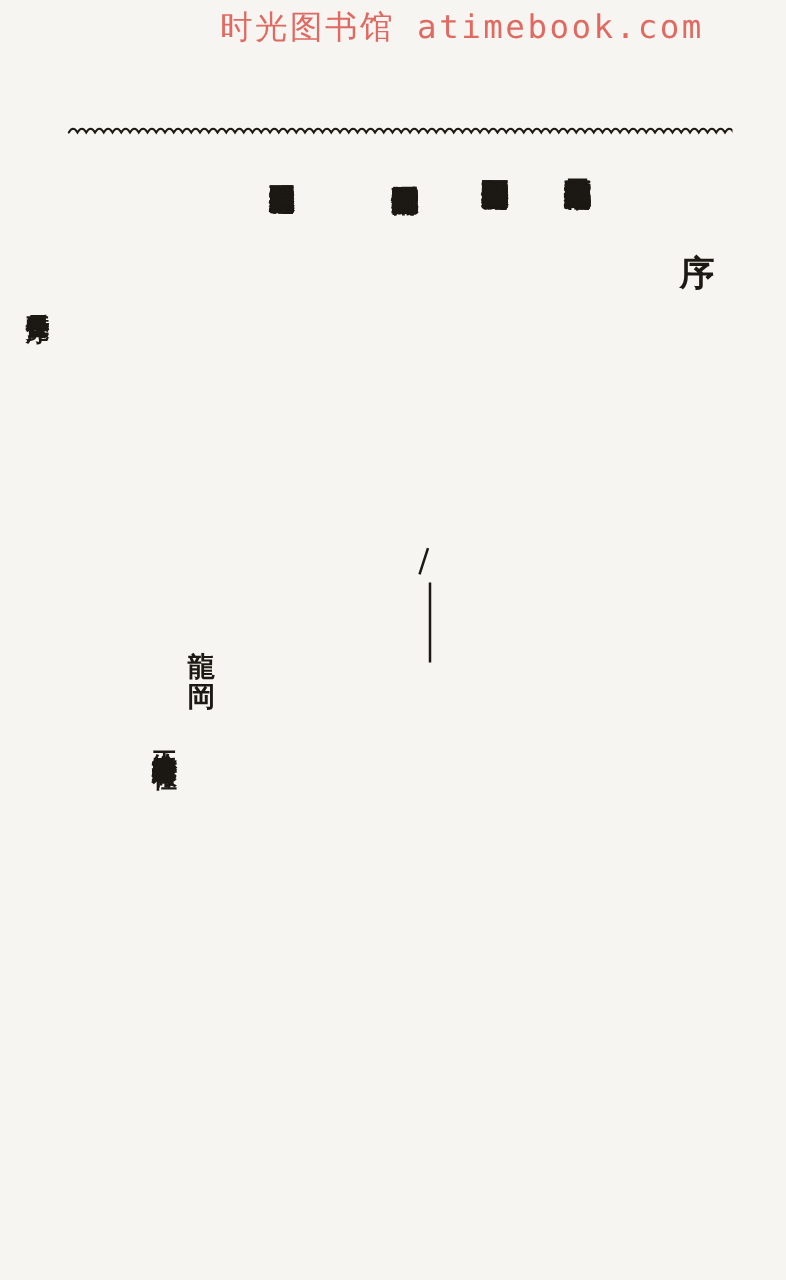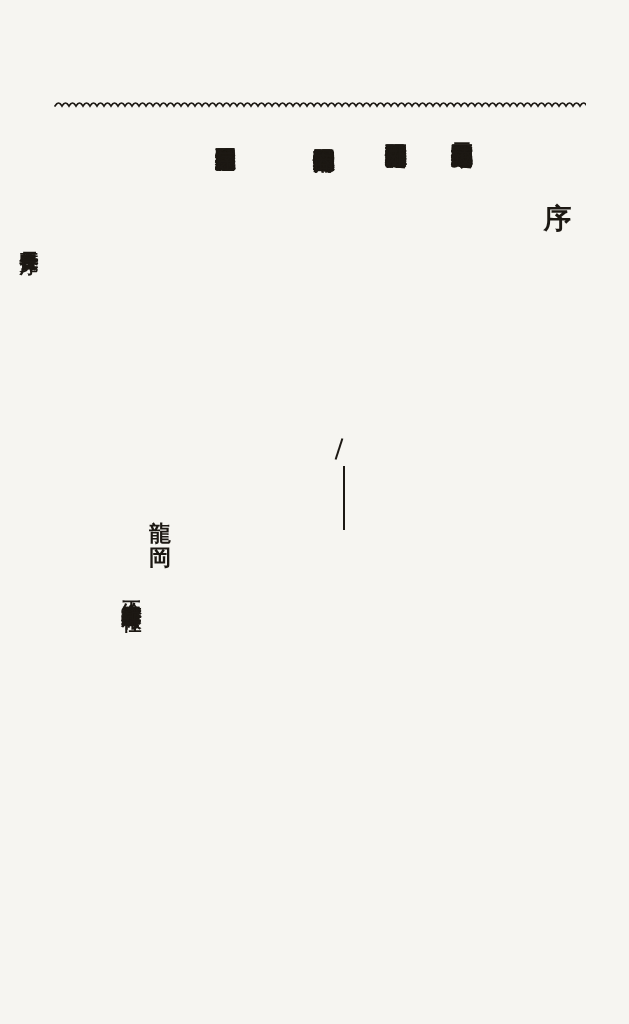--- a/index.html
+++ b/index.html
@@ -37,20 +37,21 @@
   .mark-line{left:343px;top:466px;width:2px;height:64px;}
   .place{left:150px;top:504px;font-size:22px;letter-spacing:26px;}
   .author{left:122px;top:585px;font-size:20px;letter-spacing:1px;}
   .margin-label{left:20px;top:236px;font-size:19px;letter-spacing:1px;}
 </style>
 </head>
 <body>
 
 <div class="page">
 
+  <div class="watermark">时光图书馆 atimebook.com</div>
 
   <svg class="wavy" width="532" height="14" viewBox="0 0 532 14">
     <path id="wavepath" d="M1 9 q3.5 -6 7 0 q3.5 -6 7 0 q3.5 -6 7 0 q3.5 -6 7 0 q3.5 -6 7 0 q3.5 -6 7 0 q3.5 -6 7 0 q3.5 -6 7 0 q3.5 -6 7 0 q3.5 -6 7 0 q3.5 -6 7 0 q3.5 -6 7 0 q3.5 -6 7 0 q3.5 -6 7 0 q3.5 -6 7 0 q3.5 -6 7 0 q3.5 -6 7 0 q3.5 -6 7 0 q3.5 -6 7 0 q3.5 -6 7 0 q3.5 -6 7 0 q3.5 -6 7 0 q3.5 -6 7 0 q3.5 -6 7 0 q3.5 -6 7 0 q3.5 -6 7 0 q3.5 -6 7 0 q3.5 -6 7 0 q3.5 -6 7 0 q3.5 -6 7 0 q3.5 -6 7 0 q3.5 -6 7 0 q3.5 -6 7 0 q3.5 -6 7 0 q3.5 -6 7 0 q3.5 -6 7 0 q3.5 -6 7 0 q3.5 -6 7 0 q3.5 -6 7 0 q3.5 -6 7 0 q3.5 -6 7 0 q3.5 -6 7 0 q3.5 -6 7 0 q3.5 -6 7 0 q3.5 -6 7 0 q3.5 -6 7 0 q3.5 -6 7 0 q3.5 -6 7 0 q3.5 -6 7 0 q3.5 -6 7 0 q3.5 -6 7 0 q3.5 -6 7 0 q3.5 -6 7 0 q3.5 -6 7 0 q3.5 -6 7 0 q3.5 -6 7 0 q3.5 -6 7 0 q3.5 -6 7 0 q3.5 -6 7 0 q3.5 -6 7 0 q3.5 -6 7 0 q3.5 -6 7 0 q3.5 -6 7 0 q3.5 -6 7 0 q3.5 -6 7 0 q3.5 -6 7 0 q3.5 -6 7 0 q3.5 -6 7 0 q3.5 -6 7 0 q3.5 -6 7 0 q3.5 -6 7 0 q3.5 -6 7 0 q3.5 -6 7 0 q3.5 -6 7 0 q3.5 -6 7 0 q3.5 -6 7 0" fill="none" stroke="#1c1813" stroke-width="1.7" stroke-linecap="round"></path>
   </svg>
 
   <div class="vtext title">序</div>
 
   <div class="vtext col col1">賈傅作鵩鳥之賦禰生成鸚鵡之篇類莫脫乎樊籠隱自書其抱負王顏二公書可換鵝帖徒乞米杜陵</div>
 
   <div class="vtext col col2">屋破驚聞涼雨之瀟瀟阮籍途窮空對高山之耿耿離人愁夜騷客悲秋無限傷楚情感於裏而揮乎外</div>

